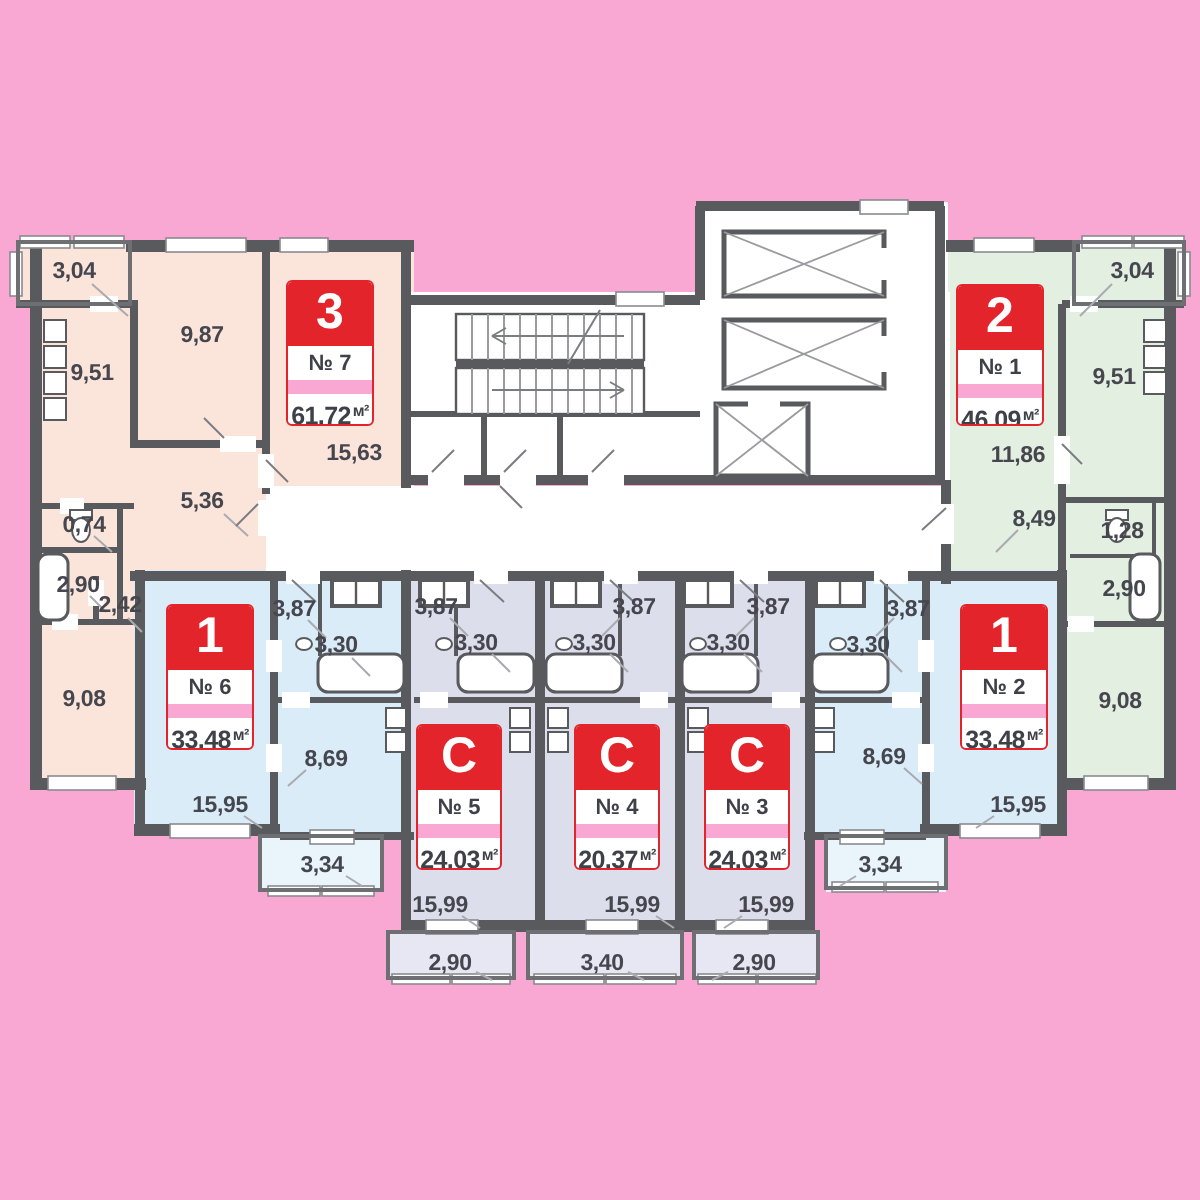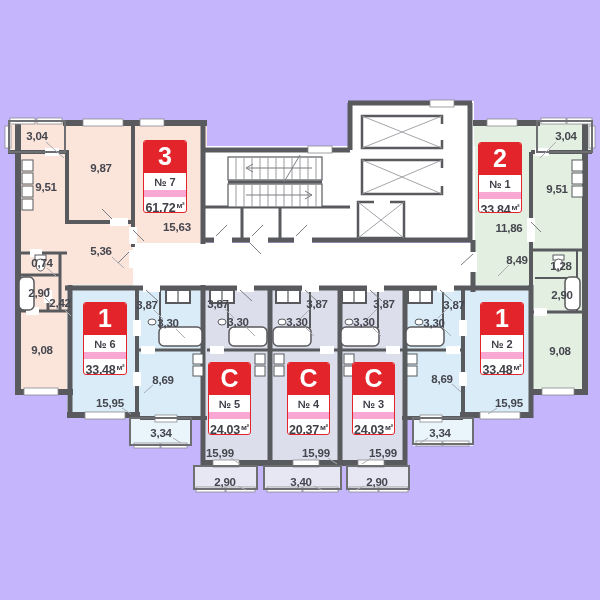--- a/index.html
+++ b/index.html
@@ -1,17 +1,17 @@
 <!DOCTYPE html>
 <html><head>
 <meta charset="utf-8">
 <style>
   html,body{margin:0;padding:0;background:#ffffff;}
   .plan-wrap{
-    position:relative;width:600px;height:600px;background:#c4b5fd;overflow:hidden;
+    position:relative;width:600px;height:600px;background:#f9a8d4;overflow:hidden;
     font-family:"Liberation Sans","DejaVu Sans",sans-serif;
   }
   .plan-wrap svg{position:absolute;left:0;top:0;}
   .lbl{
     position:absolute;transform:translate(-50%,-50%);
     font-weight:bold;font-size:11.5px;letter-spacing:-0.2px;
     color:#45464e;white-space:nowrap;z-index:3;
   }
   .badge{
     position:absolute;z-index:4;background:#fff;border:1.5px solid #e3242b;
@@ -289,21 +289,21 @@
   <div class="b-area">
         <span>61,72</span>
         <span class="b-unit">м²</span>
       </div>
 </div>
 
 <div class="badge" style="left:478px;top:142px;width:44px;height:71px">
   <div class="b-type">2</div>
   <div class="b-num">№ 1</div>
   <div class="b-area">
-        <span>33,84</span>
+        <span>46,09</span>
         <span class="b-unit">м²</span>
       </div>
 </div>
 
 <div class="badge" style="left:83px;top:302px;width:44px;height:73px">
   <div class="b-type">1</div>
   <div class="b-num">№ 6</div>
   <div class="b-area">
         <span>33,48</span>
         <span class="b-unit">м²</span>

